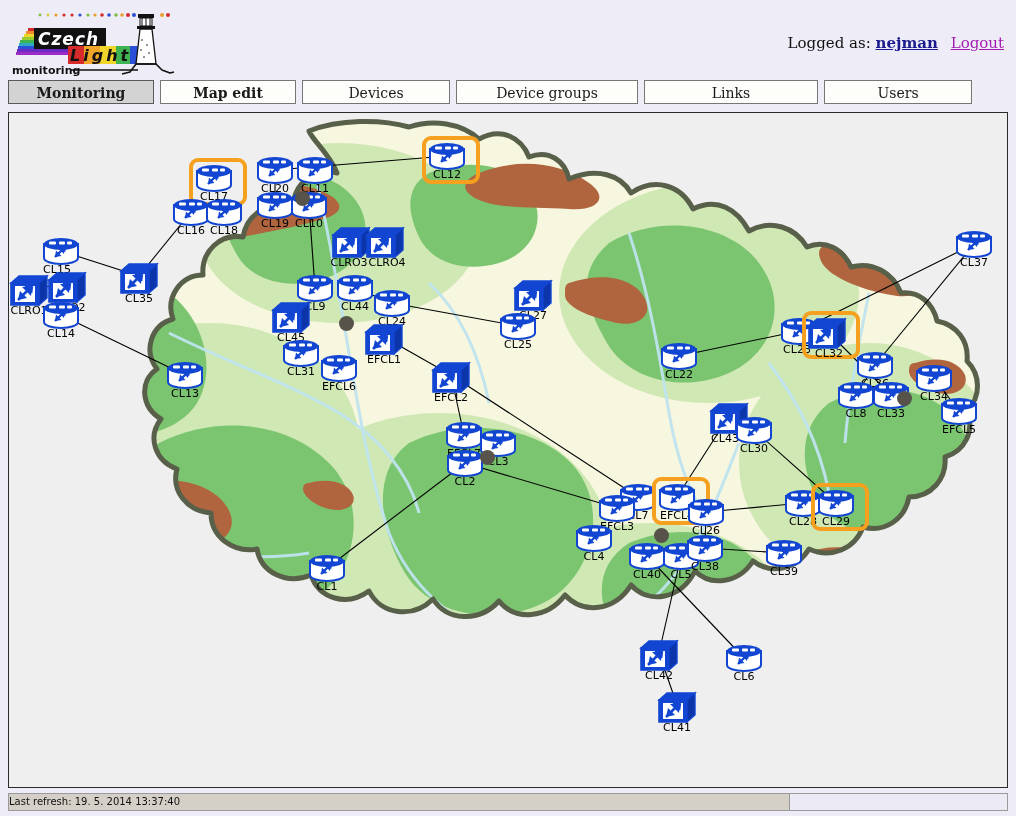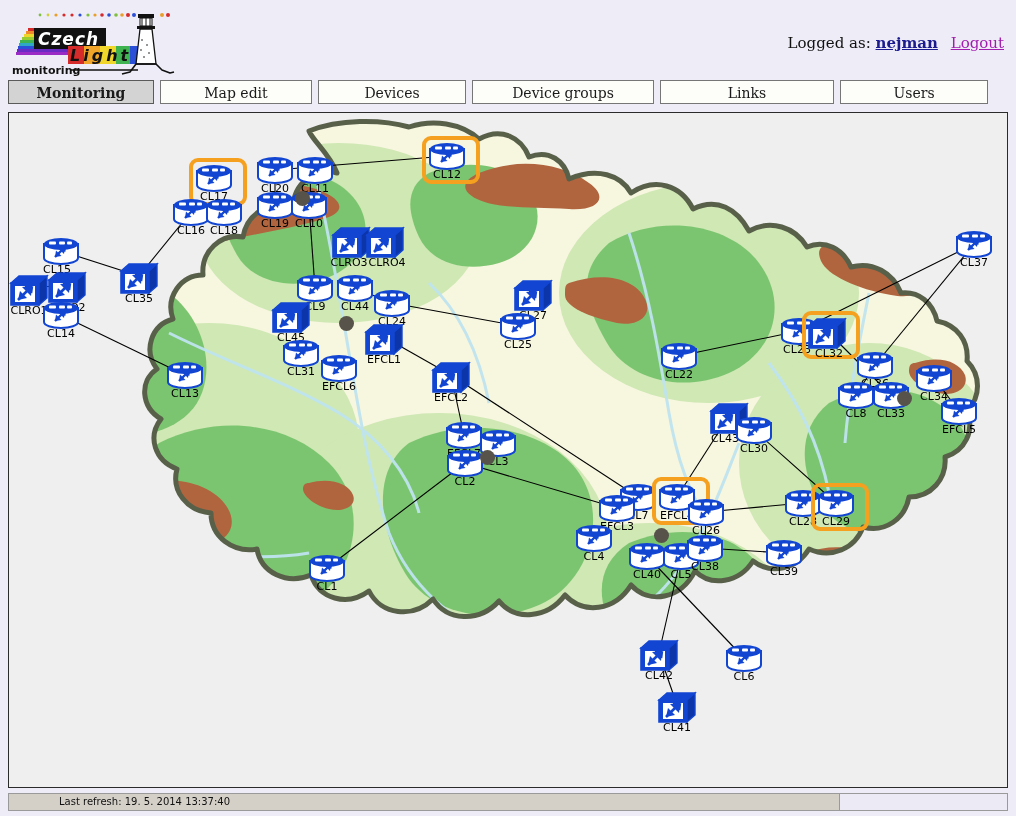--- a/index.html
+++ b/index.html
@@ -26,21 +26,21 @@
   #tabs{position:absolute;left:8px;top:80px;height:26px;display:flex;gap:6px;}
   .tab{
     height:24px;line-height:24px;text-align:center;
     border:1px solid #767676;background:#fdfdfa;
     font-family:"DejaVu Serif","Liberation Serif",serif;
     font-size:14px;color:#1a1a1a;cursor:pointer;
     box-sizing:border-box;
   }
   .tab.active{background:#d3d3d3;font-weight:bold;border:1px solid #5a5a5a;}
   .tab.w1{width:146px;}
-  .tab.w2{width:152px;}
+  .tab.w2{width:136px;font-weight:bold;}
   .tab.w3{width:148px;}
   .tab.w4{width:182px;}
   .tab.w5{width:174px;}
   .tab.w6{width:148px;}
   
   #map-panel{
     position:absolute;left:8px;top:112px;width:1000px;height:676px;
     border:1px solid #2b2b2b;background:#efeff0;overflow:hidden;
     box-sizing:border-box;
   }
@@ -61,23 +61,23 @@
     border:4px solid #f5a01e;border-radius:9px;background:transparent;
   }
   .dot{position:absolute;width:15px;height:15px;border-radius:50%;background:#57534a;}
   
   #status-bar{
     position:absolute;left:8px;top:793px;width:1000px;height:18px;
     border:1px solid #9a9a9a;box-sizing:border-box;
     background:#d4d0c8;display:flex;
   }
   #status-text{
-    flex:0 0 780px;padding:2px 0 0 6px;
+    flex:0 0 780px;padding:2px 0 0 0;
     font-family:"DejaVu Sans","Liberation Sans",sans-serif;
-    font-size:10px;color:#111;white-space:nowrap;overflow:hidden;margin-left:44px;
+    font-size:10px;color:#111;white-space:nowrap;overflow:hidden;
   }
   #status-filler{flex:1;background:#eceaf5;border-left:1px solid #9a9a9a;}
 </style>
 </head>
 <body>
 
 <div id="app">
 
   <div id="header">
 

